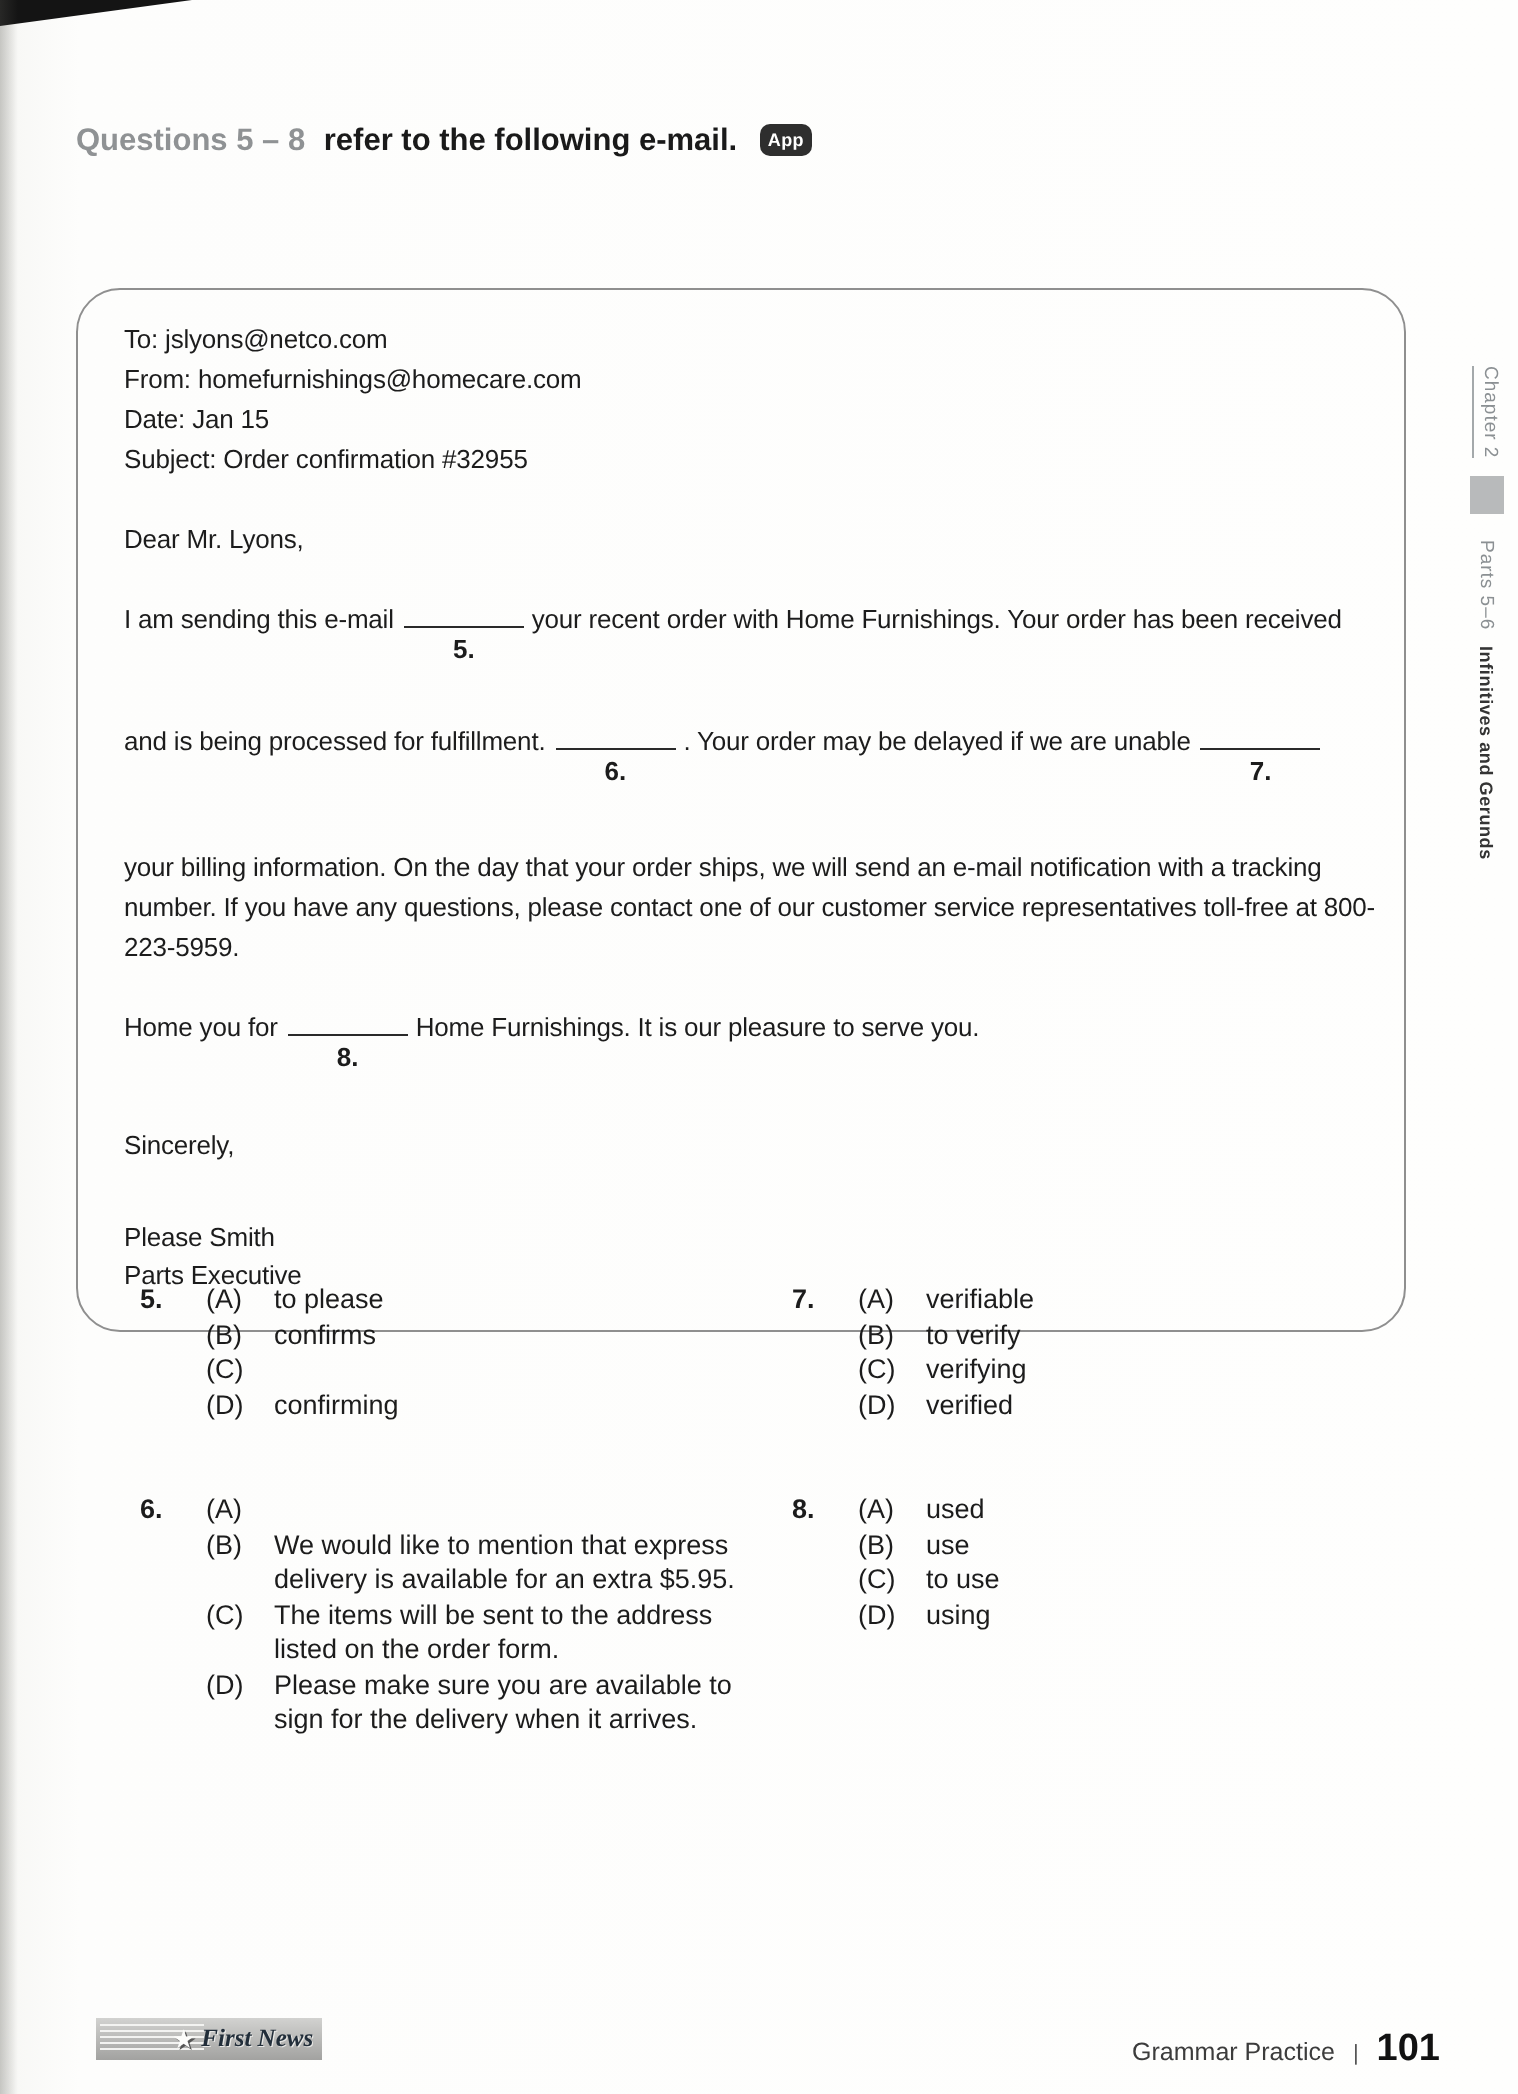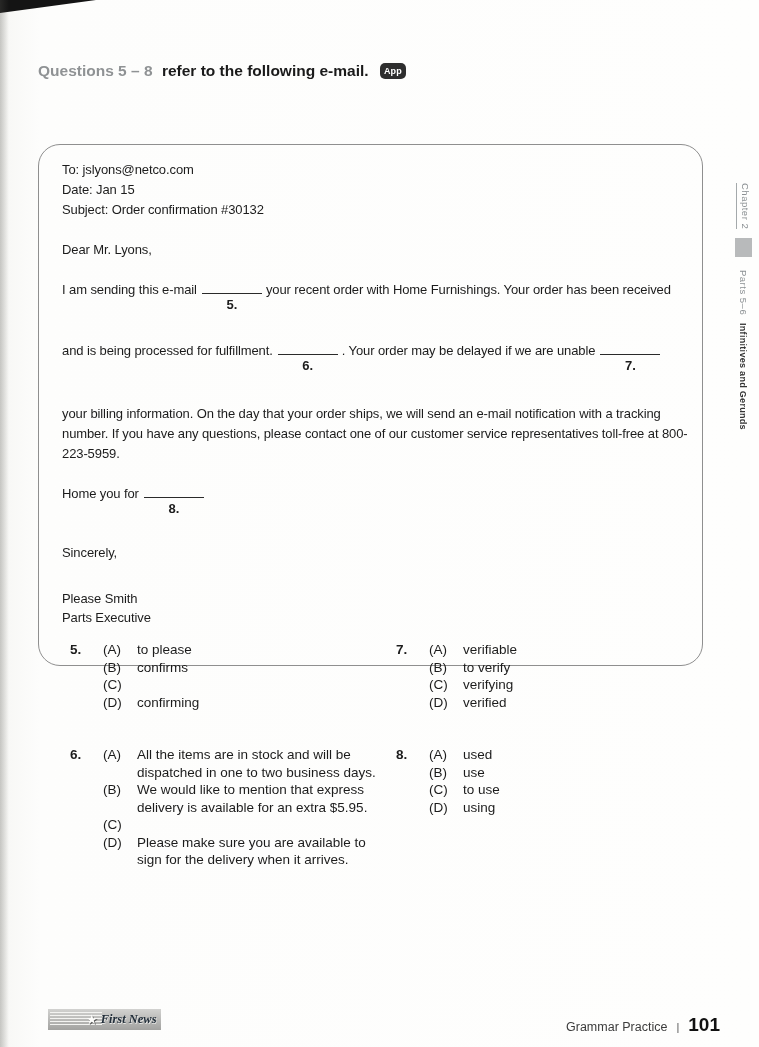--- a/index.html
+++ b/index.html
@@ -84,33 +84,34 @@
 
   <div class="section-header">
     <span class="title-gray">Questions 5 – 8</span>
     <span class="title-dark">refer to the following e-mail.</span>
     <span class="app-badge">App</span>
   </div>
 
   <div class="email-box">
     <div class="email-headers">
       <div>To: jslyons@netco.com</div>
+      <div>From: homefurnishings@homecare.com</div>
       <div>Date: Jan 15</div>
-      <div>Subject: Order confirmation #30132</div>
+      <div>Subject: Order confirmation #32955</div>
     </div>
 
     <p class="salutation">Dear Mr. Lyons,</p>
 
     <p class="para1"><span>I am sending this e-mail</span><span class="blank"><span class="num">5.</span></span><span>your recent order with Home Furnishings. Your order has been received</span></p>
 
     <p class="para2"><span>and is being processed for fulfillment.</span><span class="blank"><span class="num">6.</span></span><span>. Your order may be delayed if we are unable</span><span class="blank"><span class="num">7.</span></span></p>
 
     <p class="para3">your billing information. On the day that your order ships, we will send an e-mail notification with a tracking number. If you have any questions, please contact one of our customer service representatives toll-free at 800-223-5959.</p>
 
-    <p class="para4"><span>Home you for</span><span class="blank"><span class="num">8.</span></span></p>
+    <p class="para4"><span>Home you for</span><span class="blank"><span class="num">8.</span></span><span>Home Furnishings. It is our pleasure to serve you.</span></p>
 
     <p class="closing">Sincerely,</p>
     <p class="sig-name">Please Smith</p>
     <p class="sig-title">Parts Executive</p>
   </div>
 
   <div class="questions">
 
     <div class="question">
       <span class="q-num">5.</span>
@@ -153,28 +154,28 @@
             <span class="opt-text">verified</span>
           </div>
       </div>
     </div>
 
     <div class="question">
       <span class="q-num">6.</span>
       <div class="opts">
         <div class="opt">
             <span class="opt-letter">(A)</span>
-            <span class="opt-text">All the items are in stock and will be dispatched in one to two business days.</span>
           </div>
         <div class="opt">
             <span class="opt-letter">(B)</span>
             <span class="opt-text">We would like to mention that express delivery is available for an extra $5.95.</span>
           </div>
         <div class="opt">
             <span class="opt-letter">(C)</span>
+            <span class="opt-text">The items will be sent to the address listed on the order form.</span>
           </div>
         <div class="opt">
             <span class="opt-letter">(D)</span>
             <span class="opt-text">Please make sure you are available to sign for the delivery when it arrives.</span>
           </div>
       </div>
     </div>
 
     <div class="question">
       <span class="q-num">8.</span>

